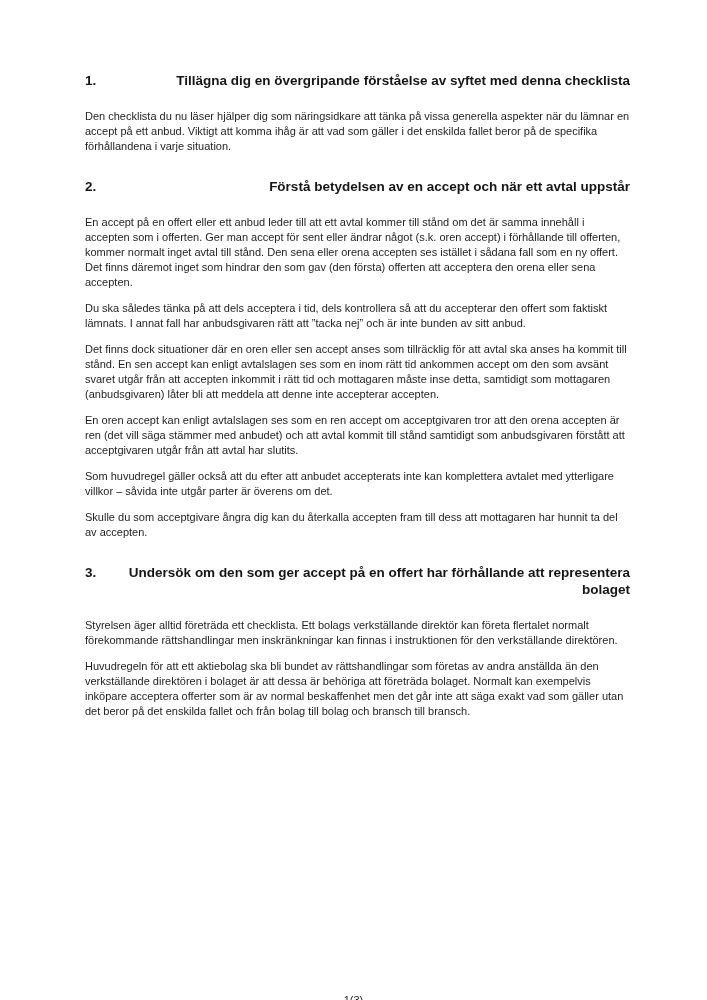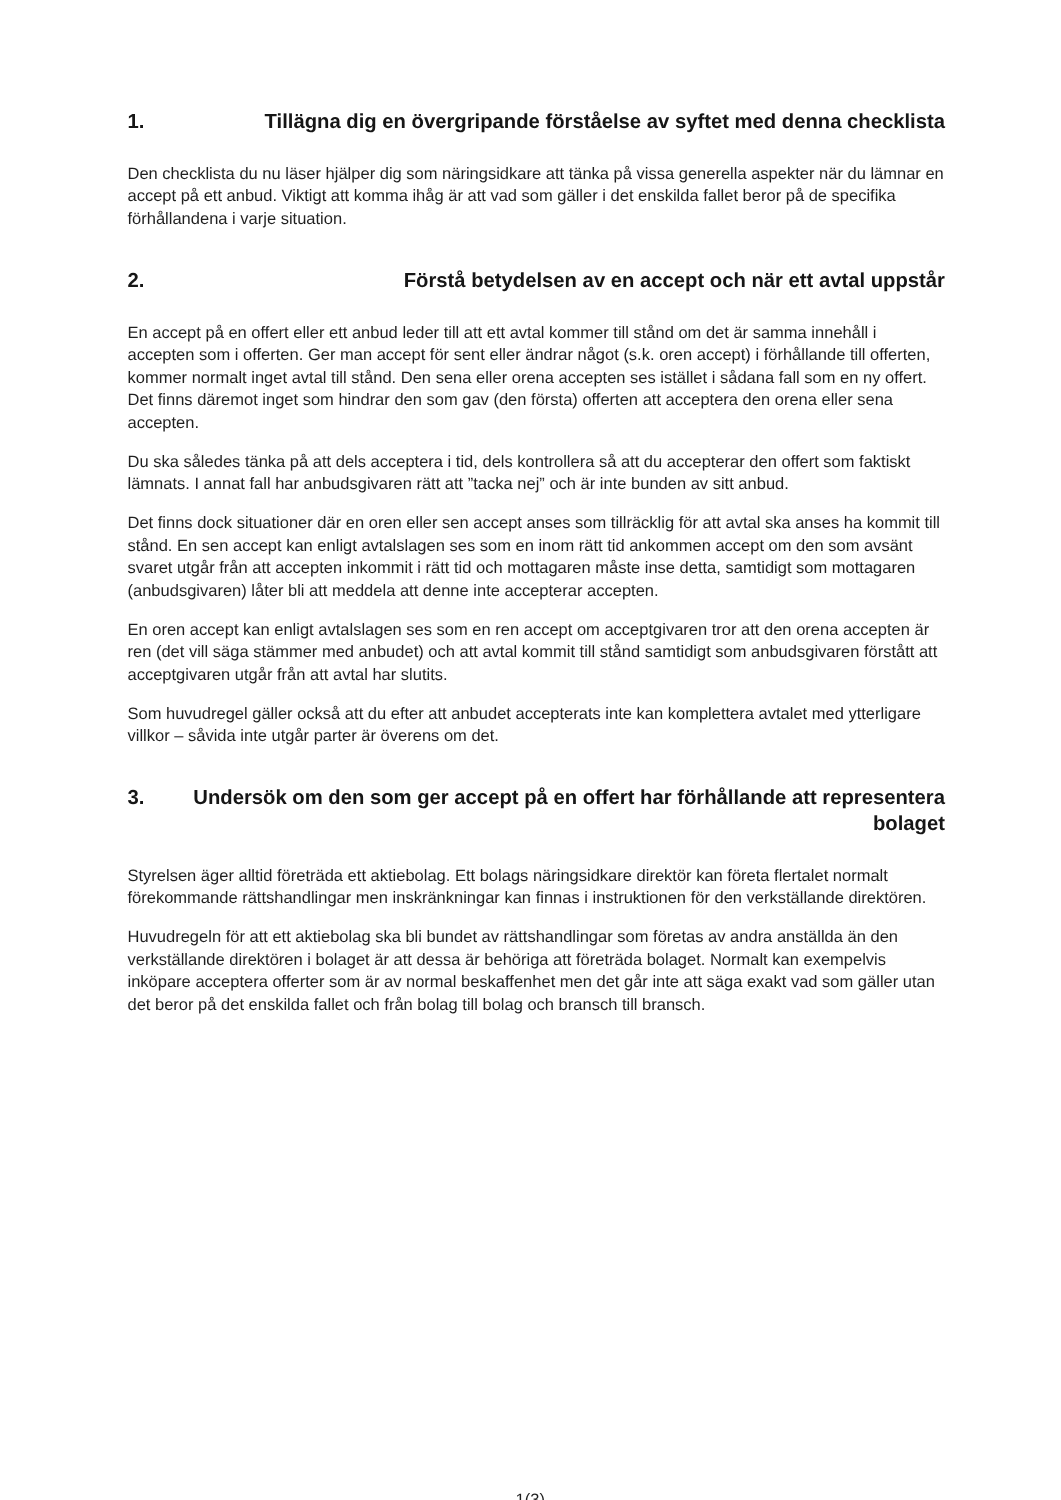--- a/index.html
+++ b/index.html
@@ -99,27 +99,28 @@
     <section class="section">
       <div class="heading">
         <span class="num">2.</span>
         <span class="htext">Förstå betydelsen av en accept och när ett avtal uppstår</span>
       </div>
       <p class="para">En accept på en offert eller ett anbud leder till att ett avtal kommer till stånd om det är samma innehåll i accepten som i offerten. Ger man accept för sent eller ändrar något (s.k. oren accept) i förhållande till offerten, kommer normalt inget avtal till stånd. Den sena eller orena accepten ses istället i sådana fall som en ny offert. Det finns däremot inget som hindrar den som gav (den första) offerten att acceptera den orena eller sena accepten.</p>
       <p class="para">Du ska således tänka på att dels acceptera i tid, dels kontrollera så att du accepterar den offert som faktiskt lämnats. I annat fall har anbudsgivaren rätt att ”tacka nej” och är inte bunden av sitt anbud.</p>
       <p class="para">Det finns dock situationer där en oren eller sen accept anses som tillräcklig för att avtal ska anses ha kommit till stånd. En sen accept kan enligt avtalslagen ses som en inom rätt tid ankommen accept om den som avsänt svaret utgår från att accepten inkommit i rätt tid och mottagaren måste inse detta, samtidigt som mottagaren (anbudsgivaren) låter bli att meddela att denne inte accepterar accepten.</p>
       <p class="para">En oren accept kan enligt avtalslagen ses som en ren accept om acceptgivaren tror att den orena accepten är ren (det vill säga stämmer med anbudet) och att avtal kommit till stånd samtidigt som anbudsgivaren förstått att acceptgivaren utgår från att avtal har slutits.</p>
       <p class="para">Som huvudregel gäller också att du efter att anbudet accepterats inte kan komplettera avtalet med ytterligare villkor – såvida inte utgår parter är överens om det.</p>
+      <p class="para">Skulle du som acceptgivare ångra dig kan du återkalla accepten fram till dess att mottagaren har hunnit ta del av accepten.</p>
     </section>
 
     <section class="section">
       <div class="heading">
         <span class="num">3.</span>
         <span class="htext">Undersök om den som ger accept på en offert har förhållande att representera bolaget</span>
       </div>
-      <p class="para">Styrelsen äger alltid företräda ett aktiebolag. Ett bolags näringsidkare direktör kan företa flertalet normalt förekommande rättshandlingar men inskränkningar kan finnas i instruktionen för den verkställande direktören.</p>
+      <p class="para">Styrelsen äger alltid företräda ett checklista. Ett bolags verkställande direktör kan företa flertalet normalt förekommande rättshandlingar men inskränkningar kan finnas i instruktionen för den verkställande direktören.</p>
       <p class="para">Huvudregeln för att ett aktiebolag ska bli bundet av rättshandlingar som företas av andra anställda än den verkställande direktören i bolaget är att dessa är behöriga att företräda bolaget. Normalt kan exempelvis inköpare acceptera offerter som är av normal beskaffenhet men det går inte att säga exakt vad som gäller utan det beror på det enskilda fallet och från bolag till bolag och bransch till bransch.</p>
     </section>
 
   </div>
 
   <footer class="page-footer">1(3)</footer>
 </div>
 
 </body></html>

